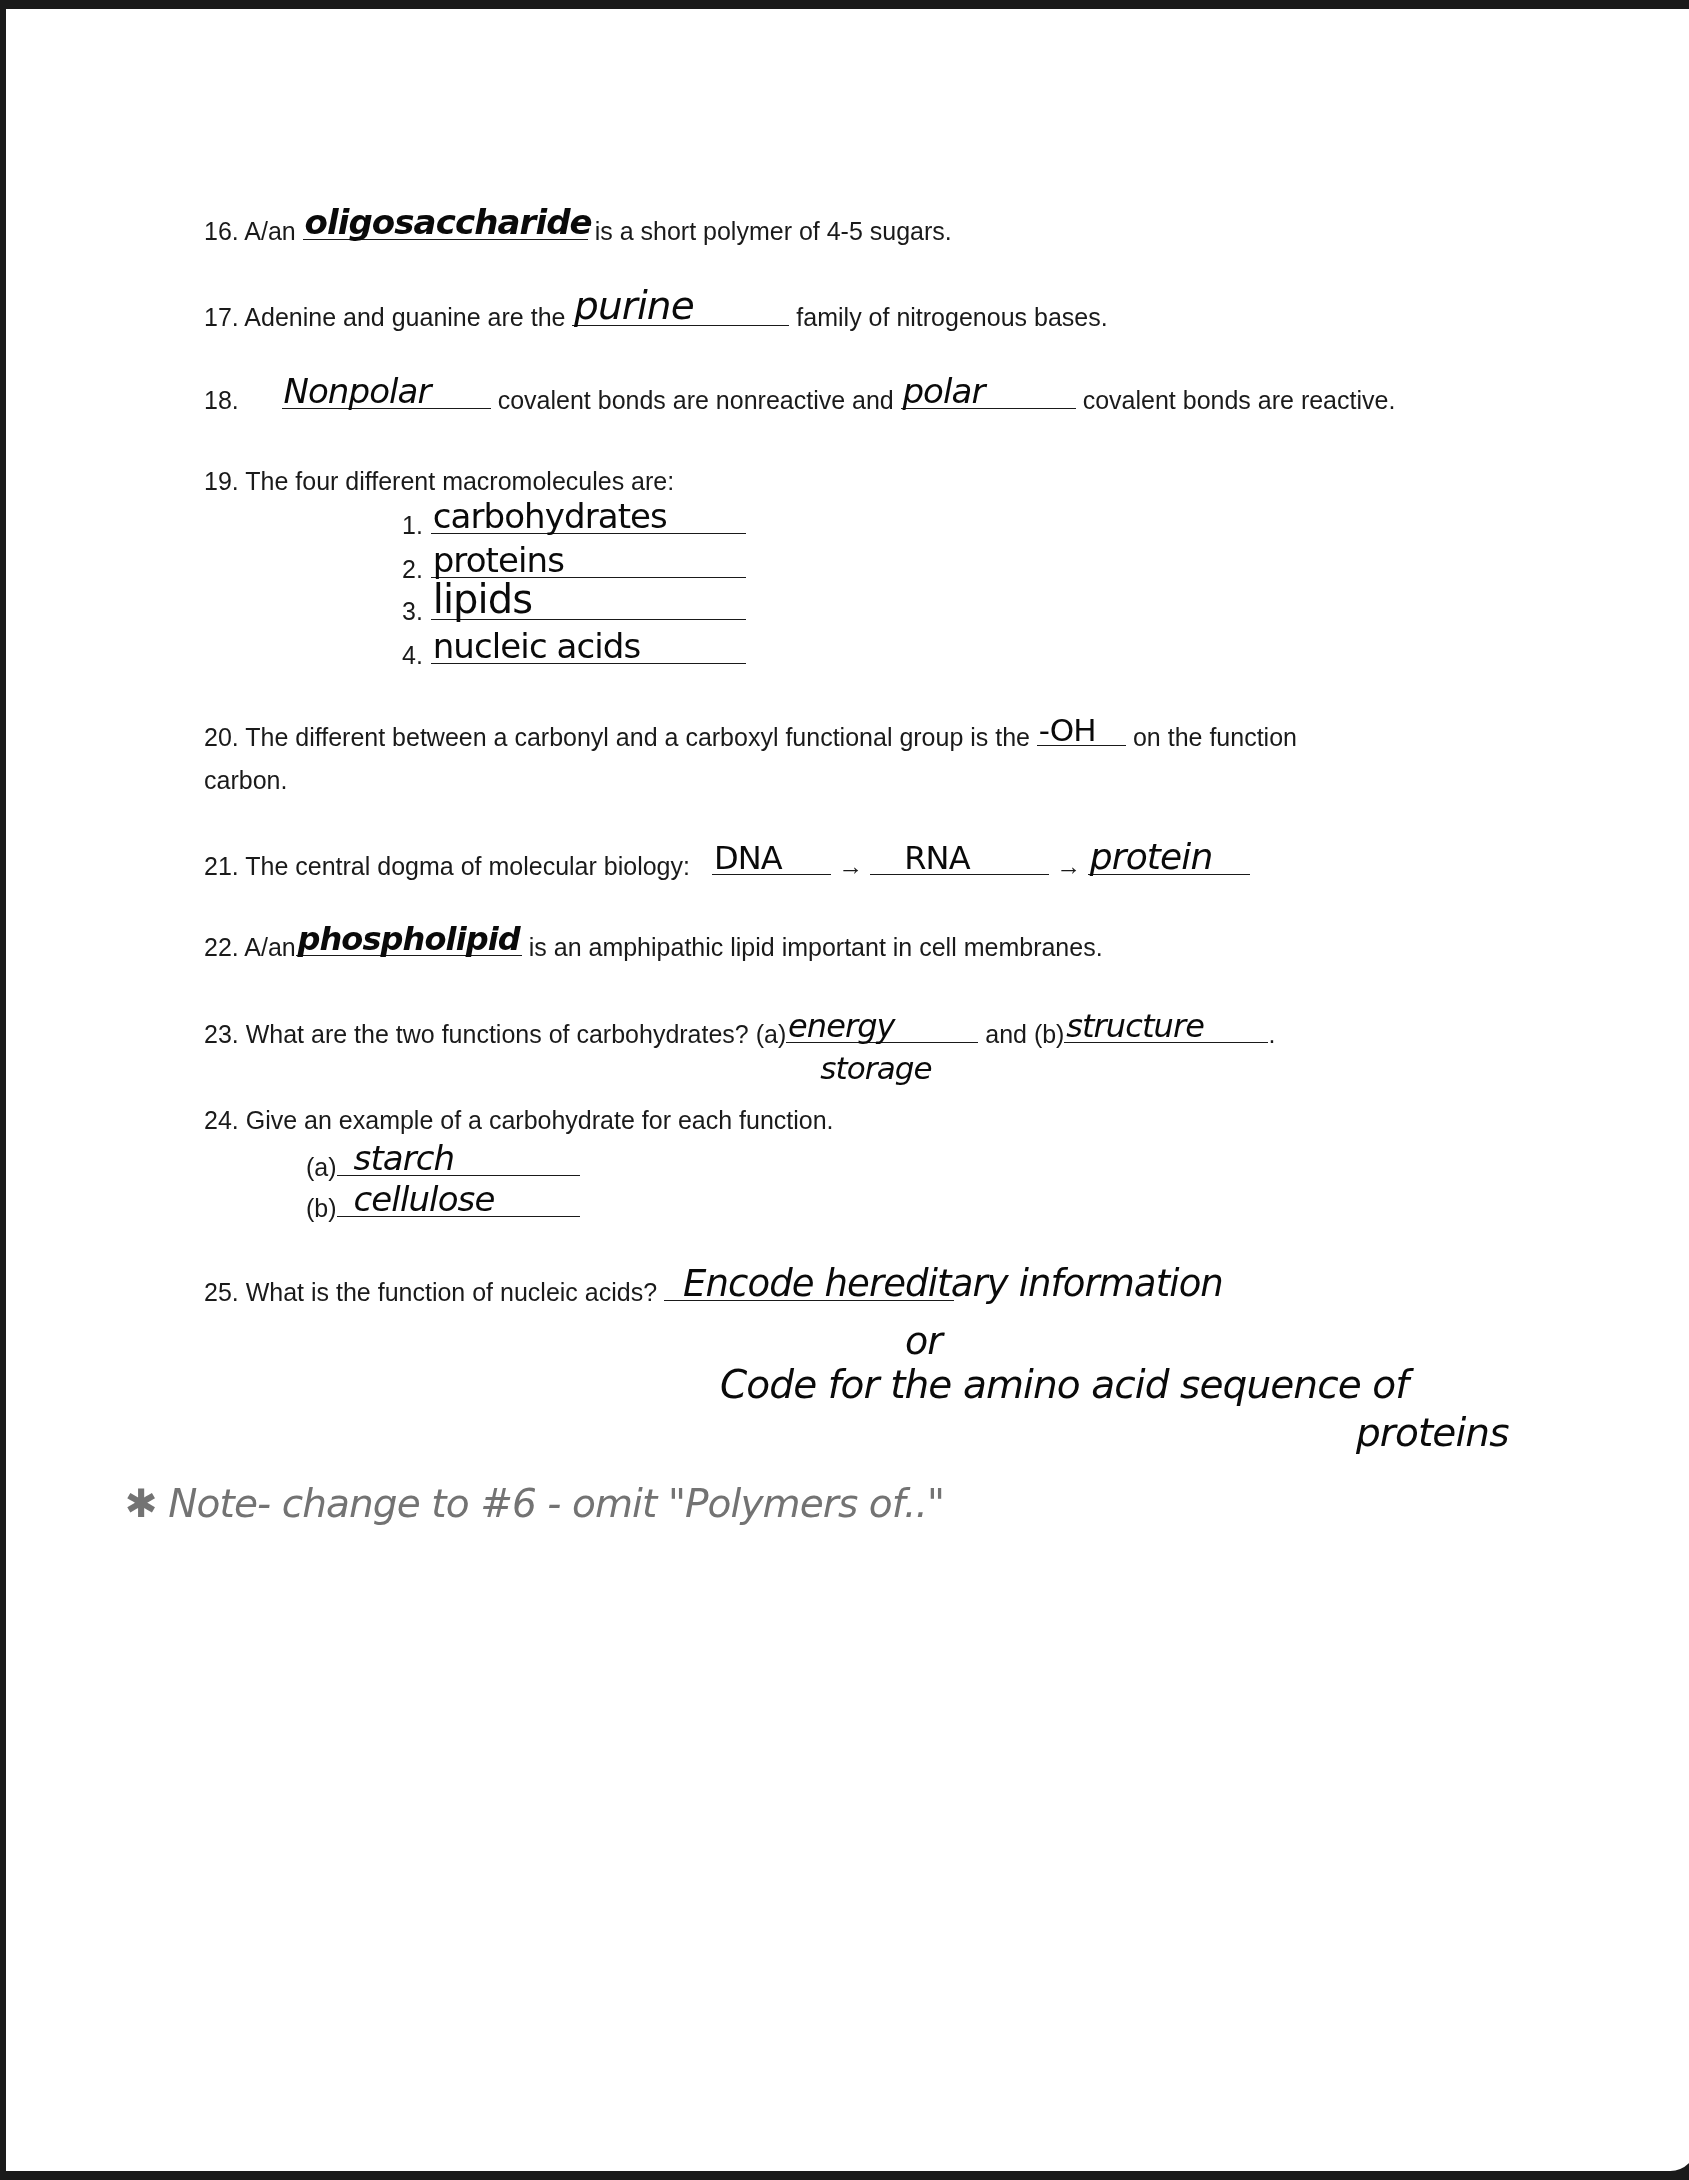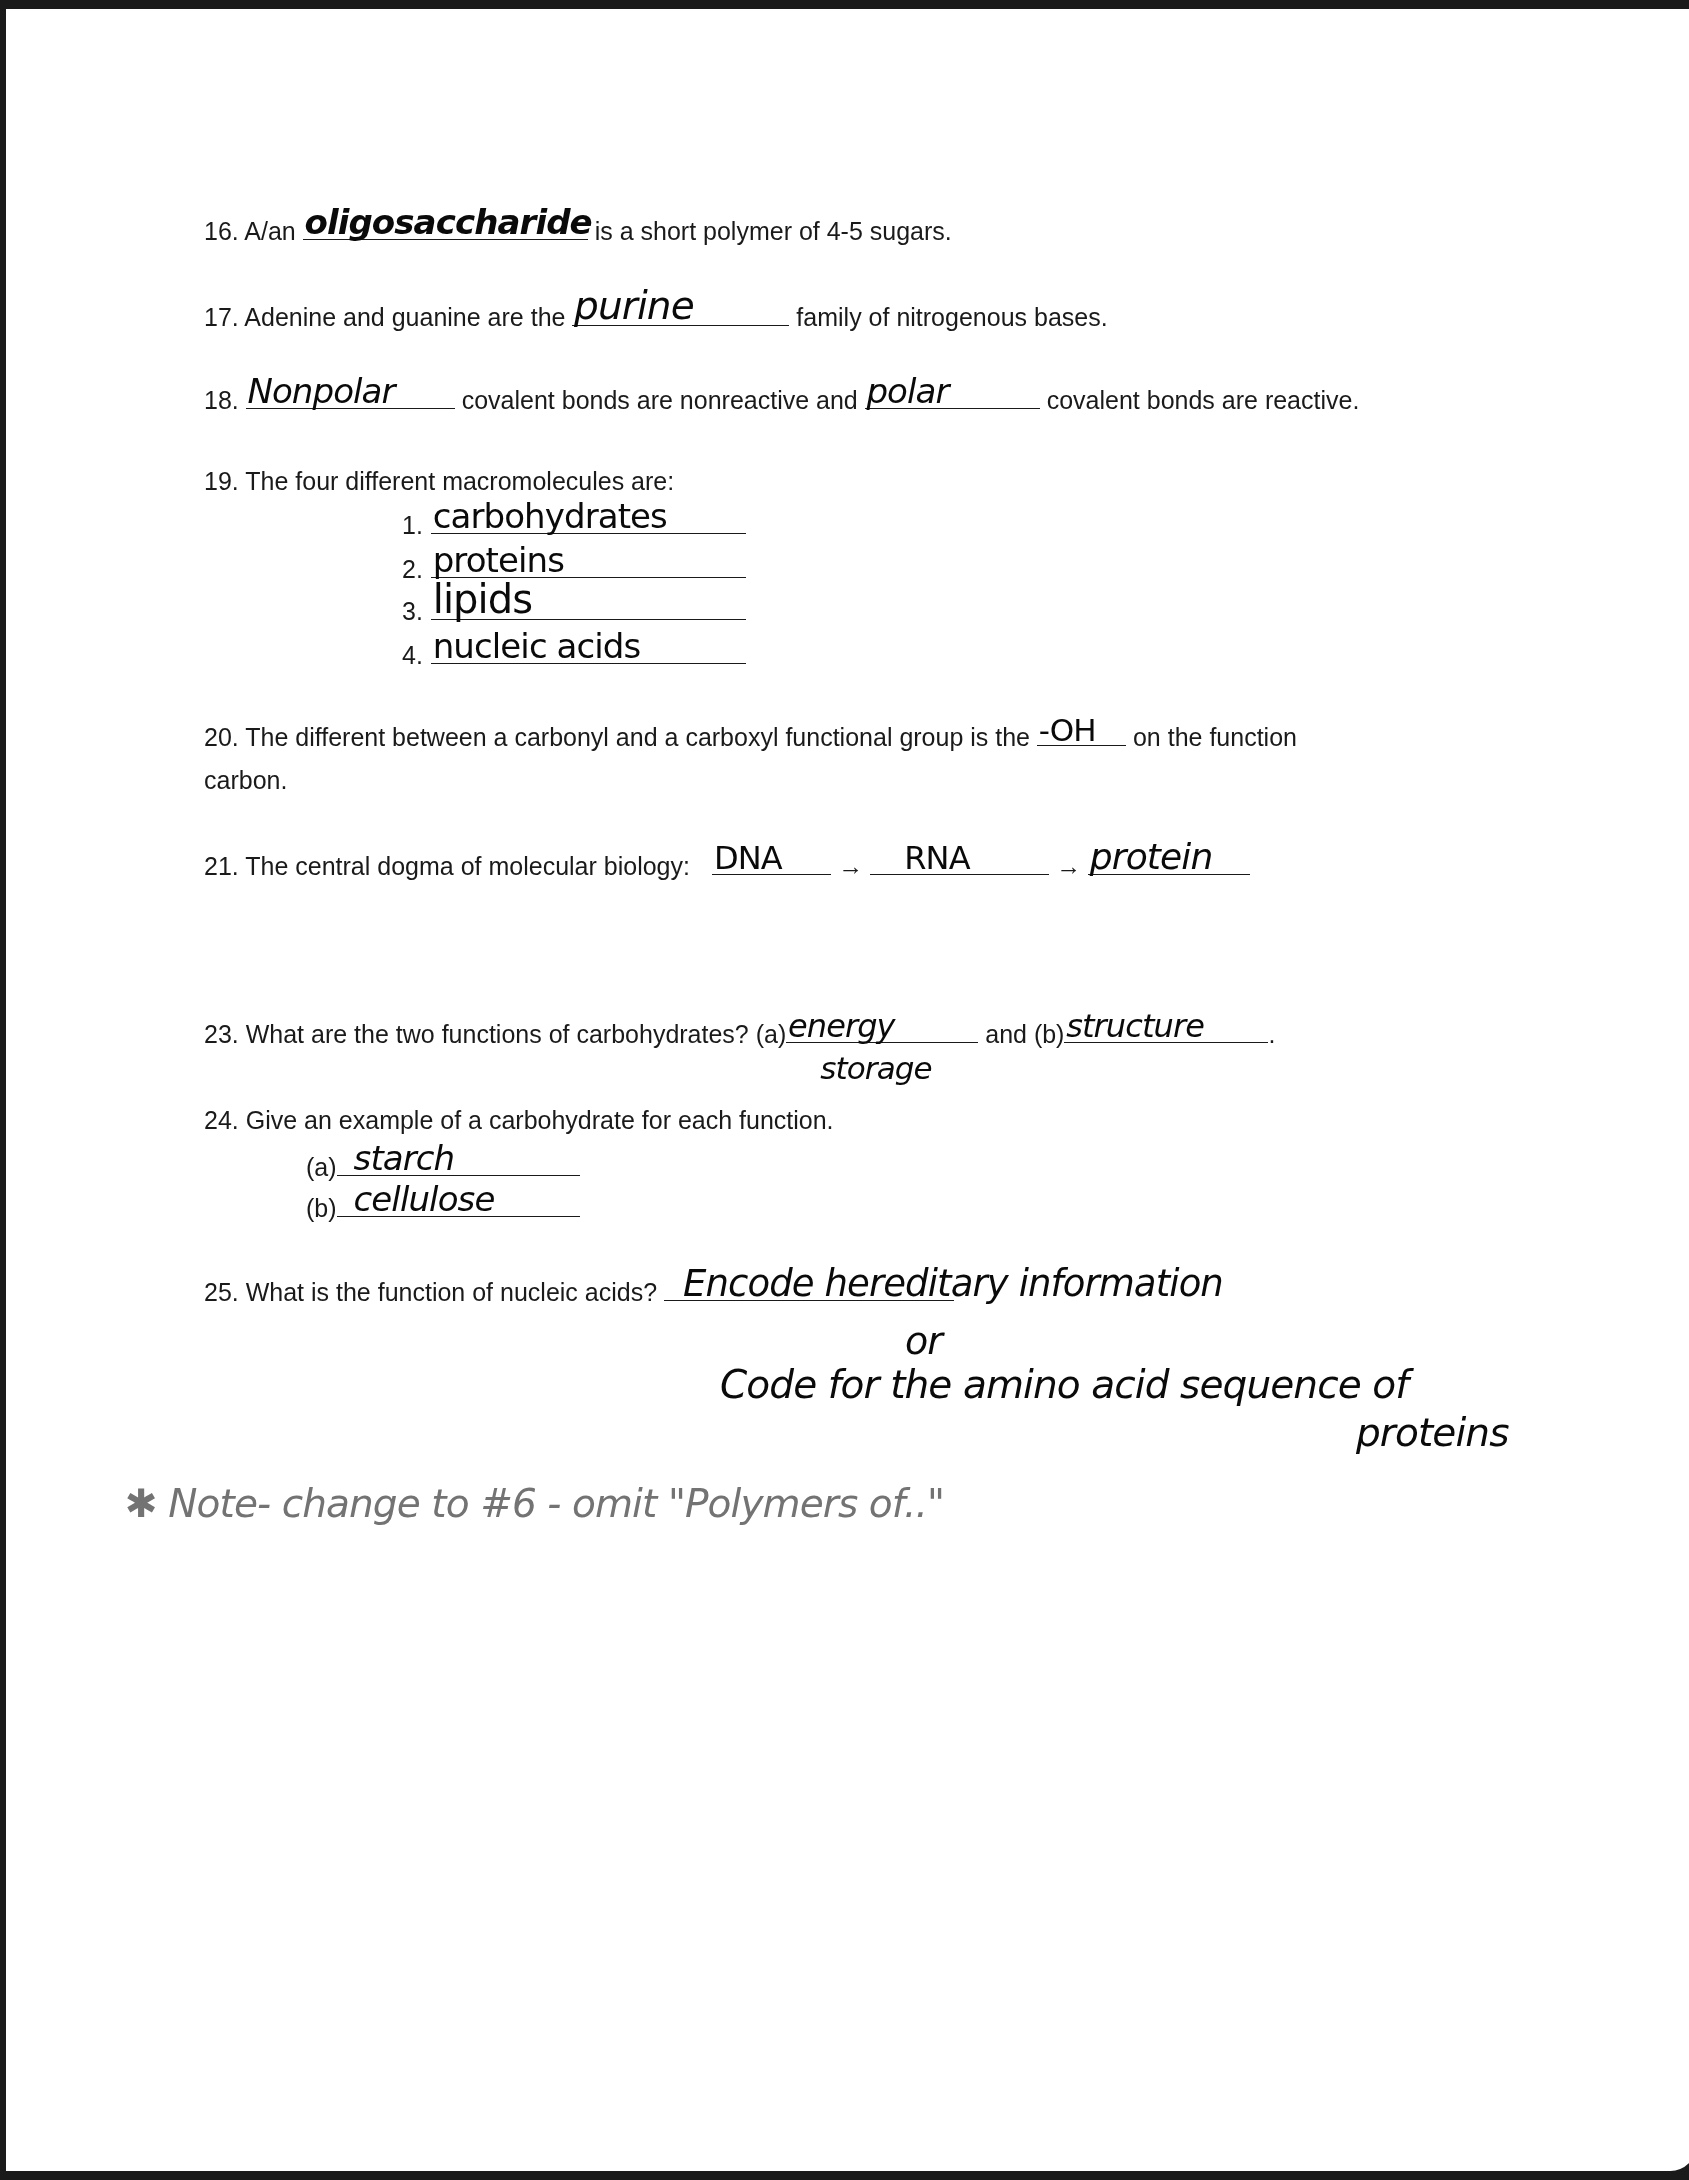--- a/index.html
+++ b/index.html
@@ -54,21 +54,21 @@
     <span>17.</span>
     <span>Adenine and guanine are the</span>
     <span class="blank" style="width:217px;">
       <span class="hw" style="font-size:39px;">purine</span>
     </span>
     <span>family of nitrogenous bases.</span>
   </div>
 
   <div class="q" style="left:198px; top:373px;">
     <span>18.</span>
-    <span class="blank" style="width:209px;">
+    <span class="blank" style="width:209px;margin-left:36px;">
       <span class="hw" style="font-size:34px;">Nonpolar</span>
     </span>
     <span>covalent bonds are nonreactive and</span>
     <span class="blank" style="width:175px;">
       <span class="hw" style="font-size:34px;">polar</span>
     </span>
     <span>covalent bonds are reactive.</span>
   </div>
 
   <div class="q" style="left:198px; top:458px;">
@@ -110,20 +110,27 @@
     <span>→</span>
     <span class="blank" style="width:179px;">
       <span class="hw" style="font-size:32px; font-style:normal; left:34px;">RNA</span>
     </span>
     <span>→</span>
     <span class="blank" style="width:162px;">
       <span class="hw" style="font-size:36px;">protein</span>
     </span>
   </div>
 
+  <div class="q" style="left:198px; top:920px;">
+    <span>22.</span>
+    <span>A/an</span><span class="blank" style="width:226px;">
+      <span class="hw" style="font-size:32px; font-weight:bold;">phospholipid</span>
+    </span>
+    <span>is an amphipathic lipid important in cell membranes.</span>
+  </div>
 
   <div class="q" style="left:198px; top:1007px;">
     <span>23.</span>
     <span>What are the two functions of carbohydrates? (a)</span><span class="blank" style="width:192px;">
       <span class="hw" style="font-size:32px;">energy</span>
       <span class="hw" style="font-size:31px; left:34px; bottom:-44px;">storage</span>
     </span>
     <span>and (b)</span><span class="blank" style="width:204px;">
       <span class="hw" style="font-size:32px;">structure</span>
     </span><span>.</span>

